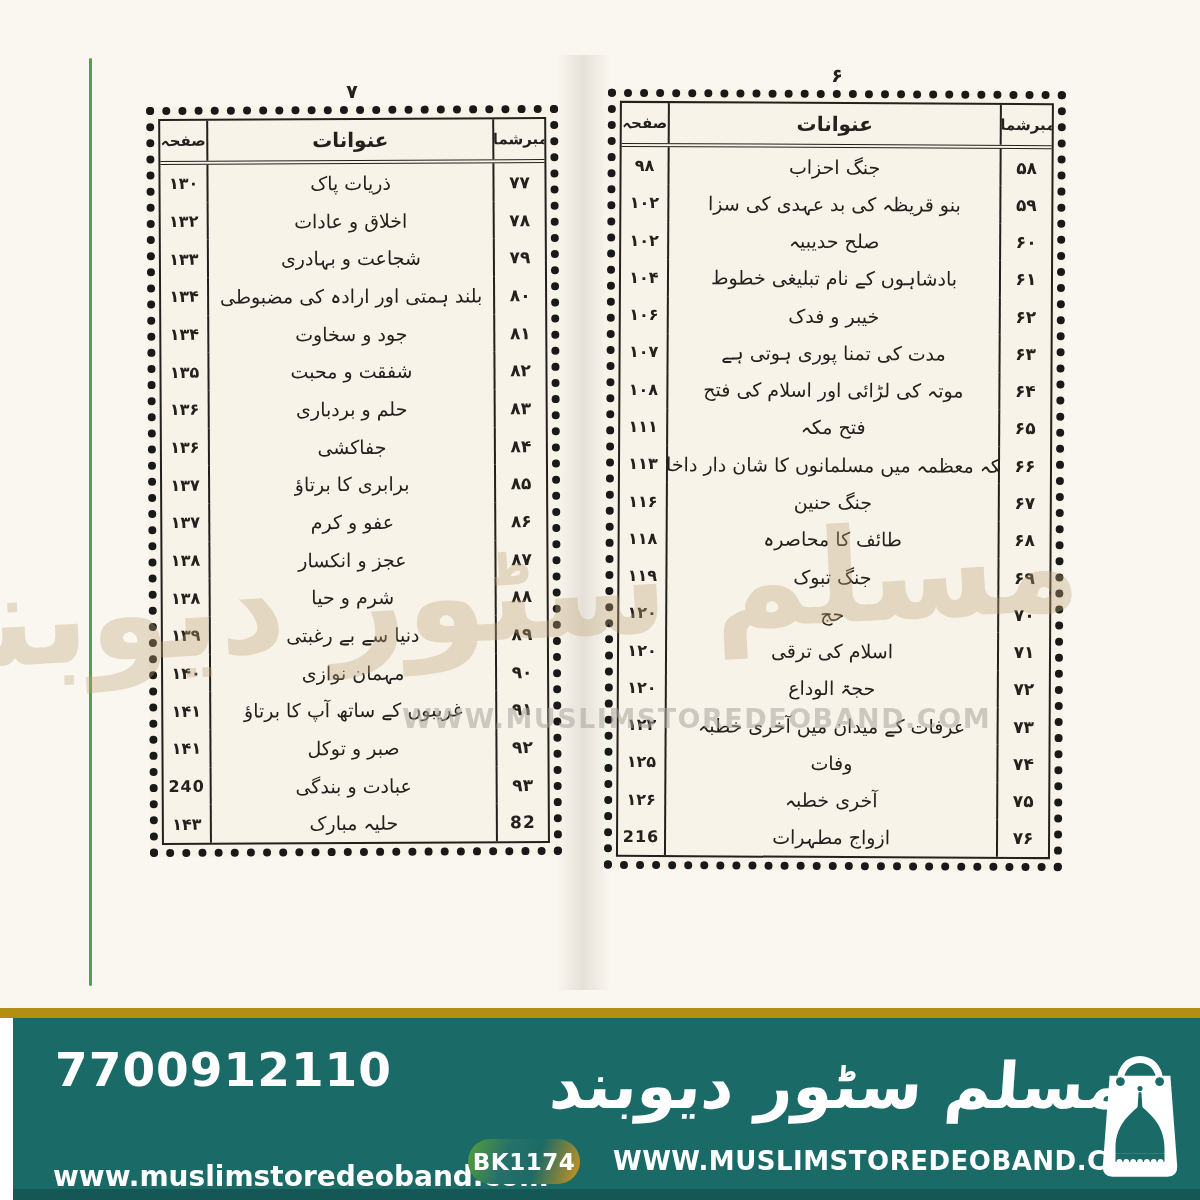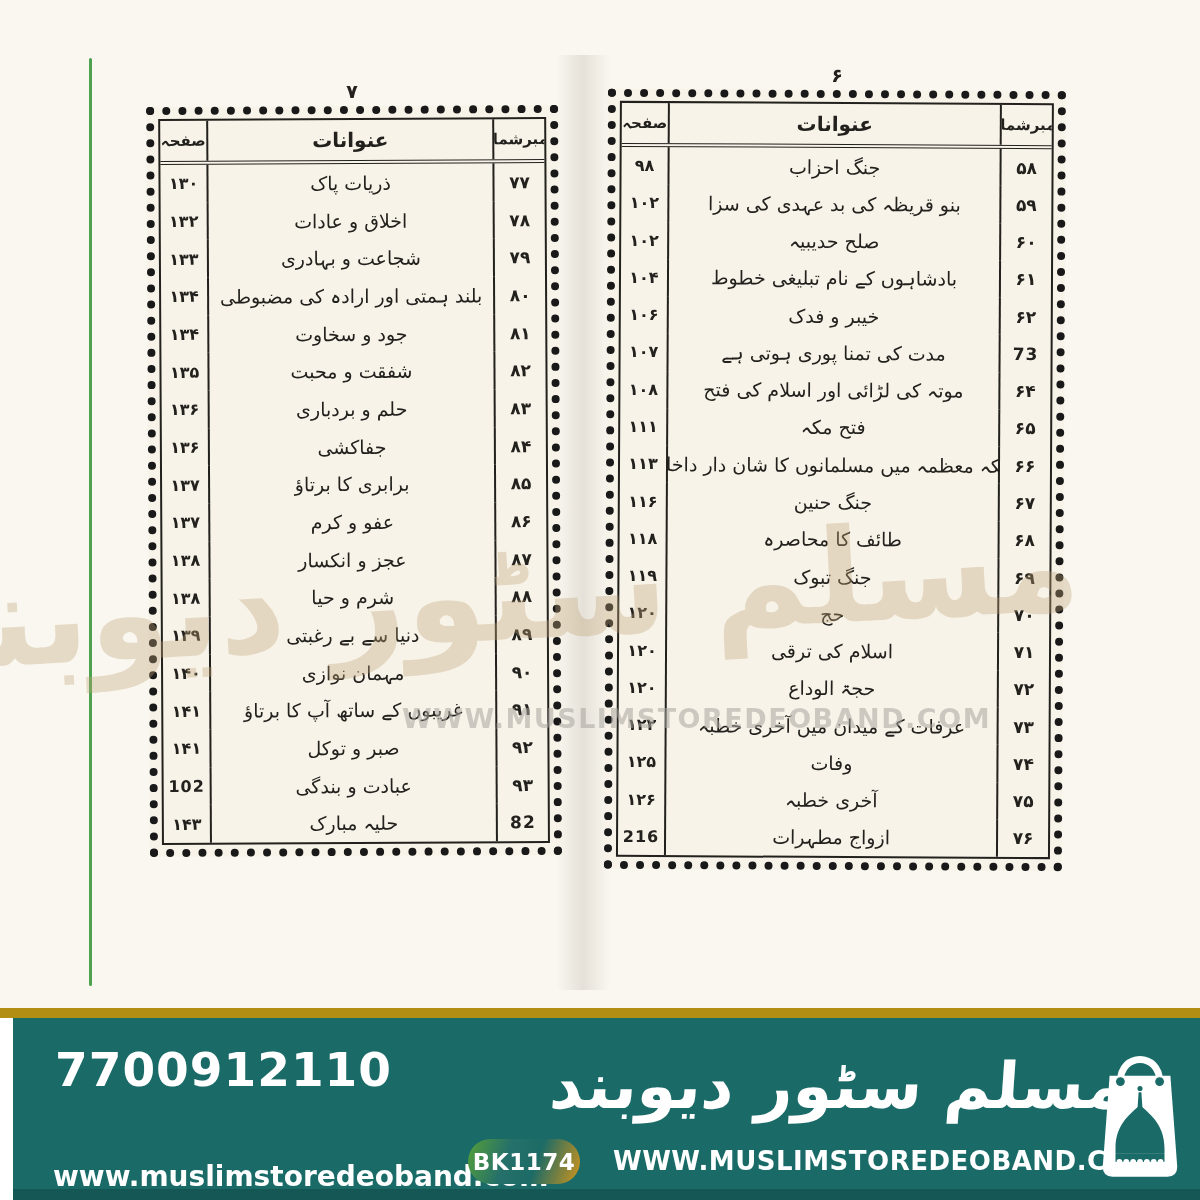--- a/index.html
+++ b/index.html
@@ -100,21 +100,21 @@
                 <div class="td serial">۶۱</div>
                 <div class="td title">بادشاہوں کے نام تبلیغی خطوط</div>
                 <div class="td pageno">۱۰۴</div>
               </div>
               <div class="tr">
                 <div class="td serial">۶۲</div>
                 <div class="td title">خیبر و فدک</div>
                 <div class="td pageno">۱۰۶</div>
               </div>
               <div class="tr">
-                <div class="td serial">73</div>
+                <div class="td serial">۶۳</div>
                 <div class="td title">مدت کی تمنا پوری ہوتی ہے</div>
                 <div class="td pageno">۱۰۷</div>
               </div>
               <div class="tr">
                 <div class="td serial">۶۴</div>
                 <div class="td title">موتہ کی لڑائی اور اسلام کی فتح</div>
                 <div class="td pageno">۱۰۸</div>
               </div>
               <div class="tr">
                 <div class="td serial">۶۵</div>
@@ -267,21 +267,21 @@
                 <div class="td pageno">۱۴۱</div>
               </div>
               <div class="tr">
                 <div class="td serial">۹۲</div>
                 <div class="td title">صبر و توکل</div>
                 <div class="td pageno">۱۴۱</div>
               </div>
               <div class="tr">
                 <div class="td serial">۹۳</div>
                 <div class="td title">عبادت و بندگی</div>
-                <div class="td pageno">102</div>
+                <div class="td pageno">240</div>
               </div>
               <div class="tr">
                 <div class="td serial">82</div>
                 <div class="td title">حلیہ مبارک</div>
                 <div class="td pageno">۱۴۳</div>
               </div>
             </div>
         </div>
       </div>
     </div>

